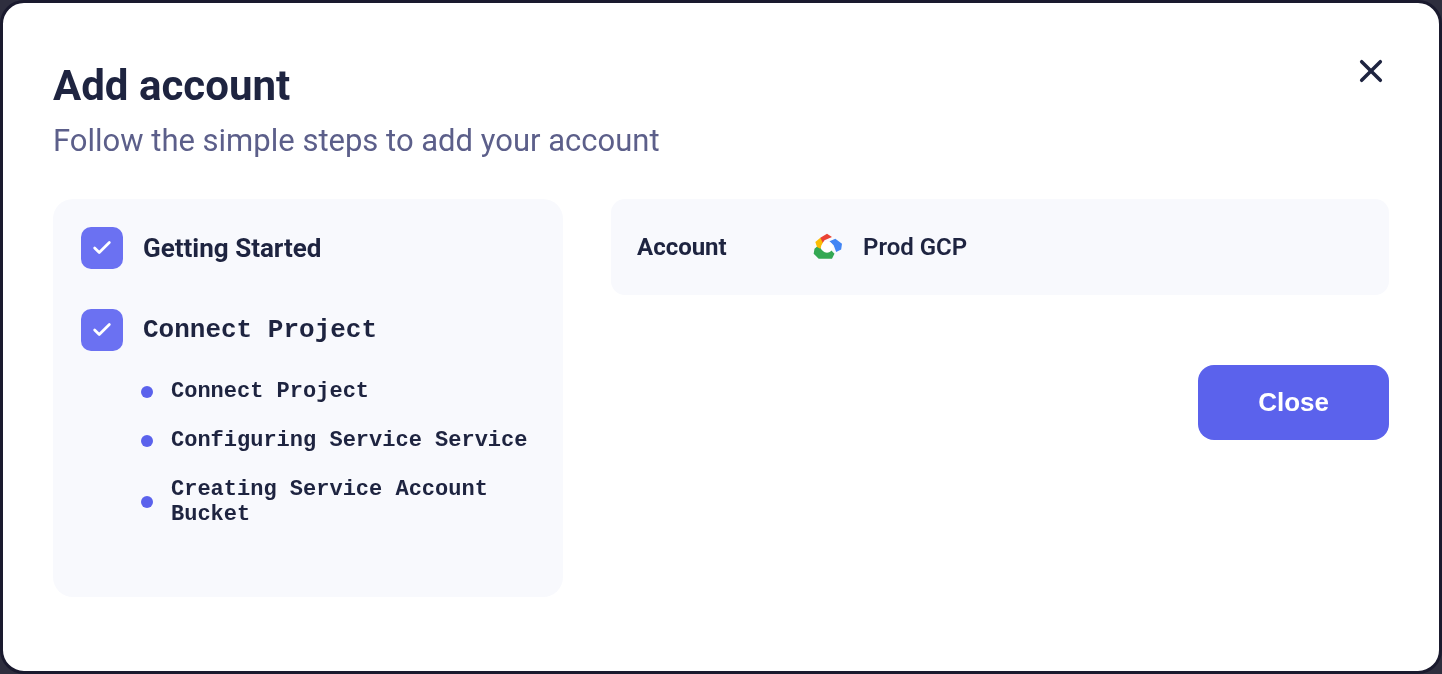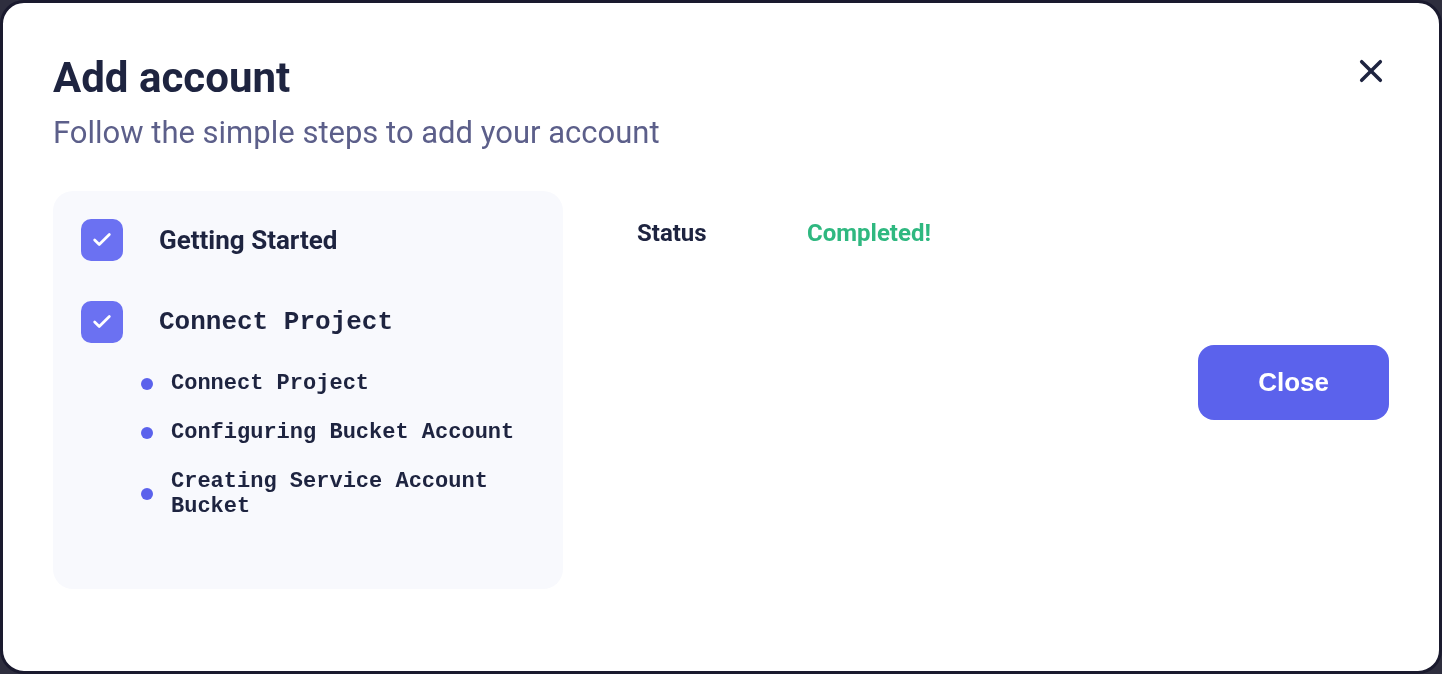--- a/index.html
+++ b/index.html
@@ -25,20 +25,21 @@
       position: relative;
     }
     .modal-header {
       margin-bottom: 40px;
     }
     .modal-title {
       font-size: 42px;
       font-weight: 700;
       color: #1e2440;
       margin-bottom: 12px;
+      margin-top: 8px;
     }
     .modal-subtitle {
       font-size: 31px;
       font-weight: 400;
       color: #5c5f8a;
     }
     .close-btn {
       position: absolute;
       top: 50px;
       right: 50px;
@@ -66,21 +67,21 @@
     .step {
       margin-bottom: 40px;
     }
     .step:last-child {
       margin-bottom: 0;
       font-family: Liberation Mono, monospace;
     }
     .step-header {
       display: flex;
       align-items: center;
-      gap: 36px;
+      gap: 20px;
     }
     .checkbox {
       width: 42px;
       height: 42px;
       background: #6b71f2;
       border-radius: 10px;
       display: flex;
       align-items: center;
       justify-content: center;
       flex-shrink: 0;
@@ -210,35 +211,44 @@
           </div>
           <div class="step-title">Connect Project</div>
         </div>
         <div class="substeps">
           <div class="substep">
             <div class="bullet"></div>
             <div class="substep-text">Connect Project</div>
           </div>
           <div class="substep">
             <div class="bullet"></div>
-            <div class="substep-text">Configuring Bucket Account</div>
+            <div class="substep-text">Configuring Service Service</div>
           </div>
           <div class="substep">
             <div class="bullet"></div>
             <div class="substep-text">Creating Service Account Bucket</div>
           </div>
         </div>
       </div>
 
     </div>
 
     <div class="details-panel">
-      <div class="detail-row">
-        <div class="detail-label">Status</div>
-        <div class="detail-value status-completed">Completed!</div>
+      <div class="detail-row highlighted">
+        <div class="detail-label">Account</div>
+        <div class="detail-value">
+          <svg class="gcp-icon" viewBox="0 0 48 48">
+            <path fill="#EA4335" d="M30 12l-6-4-8 5-2 7 3 2 4-6 9-4z"></path>
+            <path fill="#4285F4" d="M34 14l-7 3 5 5 3 8 6-3 1-7-8-6z"></path>
+            <path fill="#34A853" d="M14 22l-5 4-1 6 6 6h16l3-6-4-4H18l-4-6z"></path>
+            <path fill="#FBBC04" d="M16 13l-6 5 2 6 4 2 3-7-3-6z"></path>
+            <circle cx="24" cy="24" r="7" fill="#ffffff"></circle>
+          </svg>
+          <span>Prod GCP</span>
+        </div>
       </div>
 
       <div class="actions">
         <button class="btn-primary">Close</button>
       </div>
     </div>
   </div>
 </div>
 
 </body></html>

